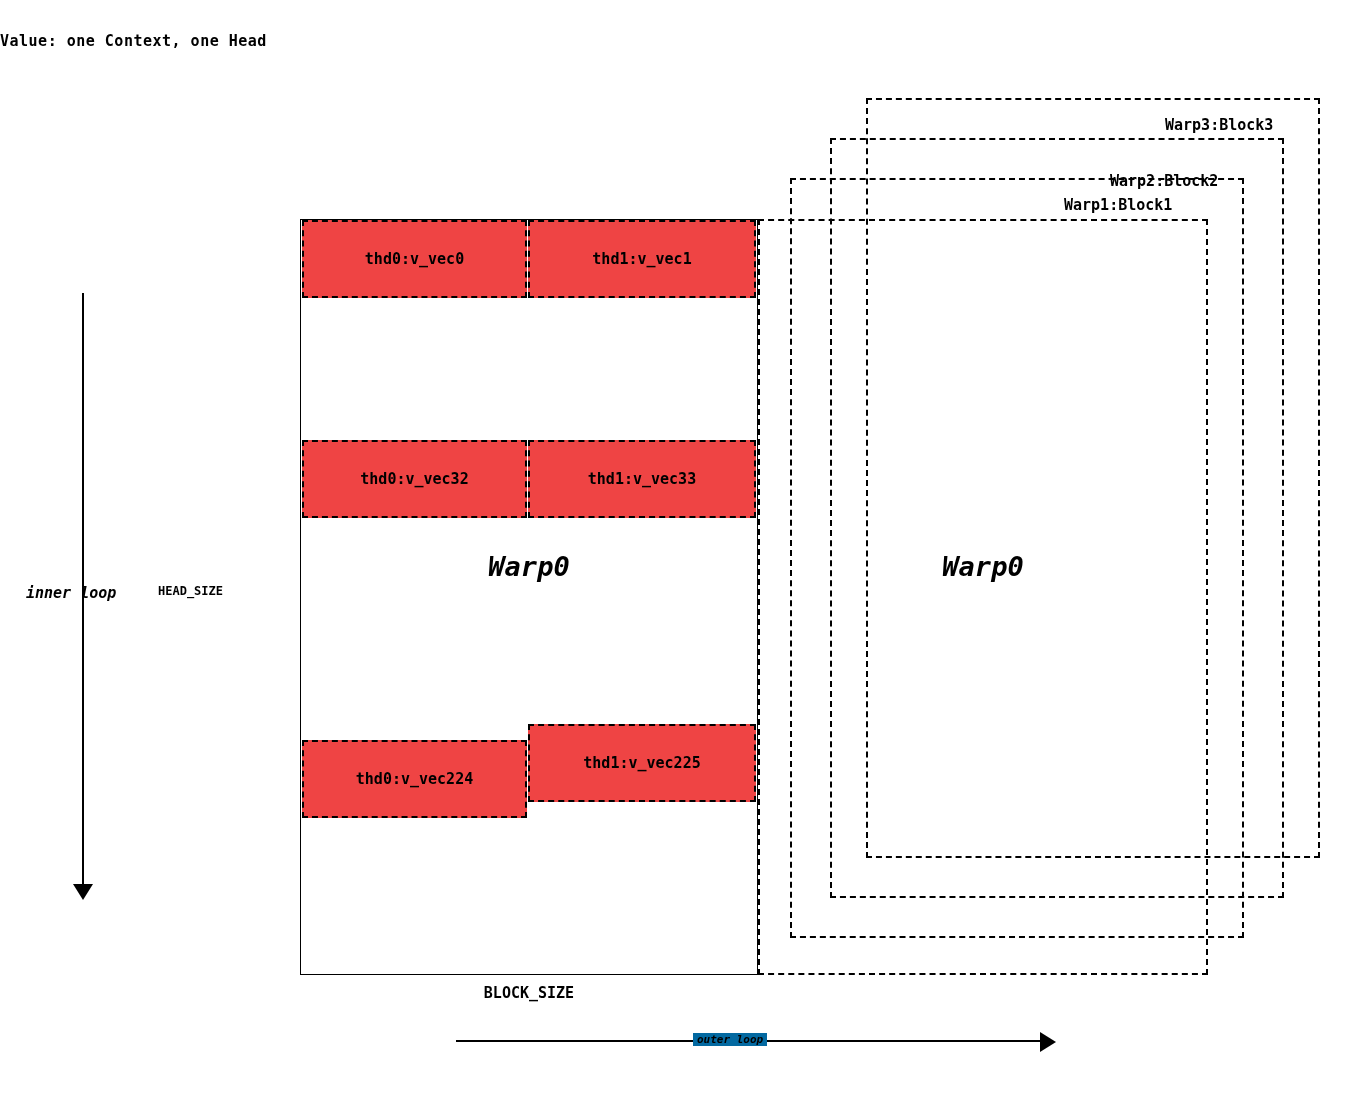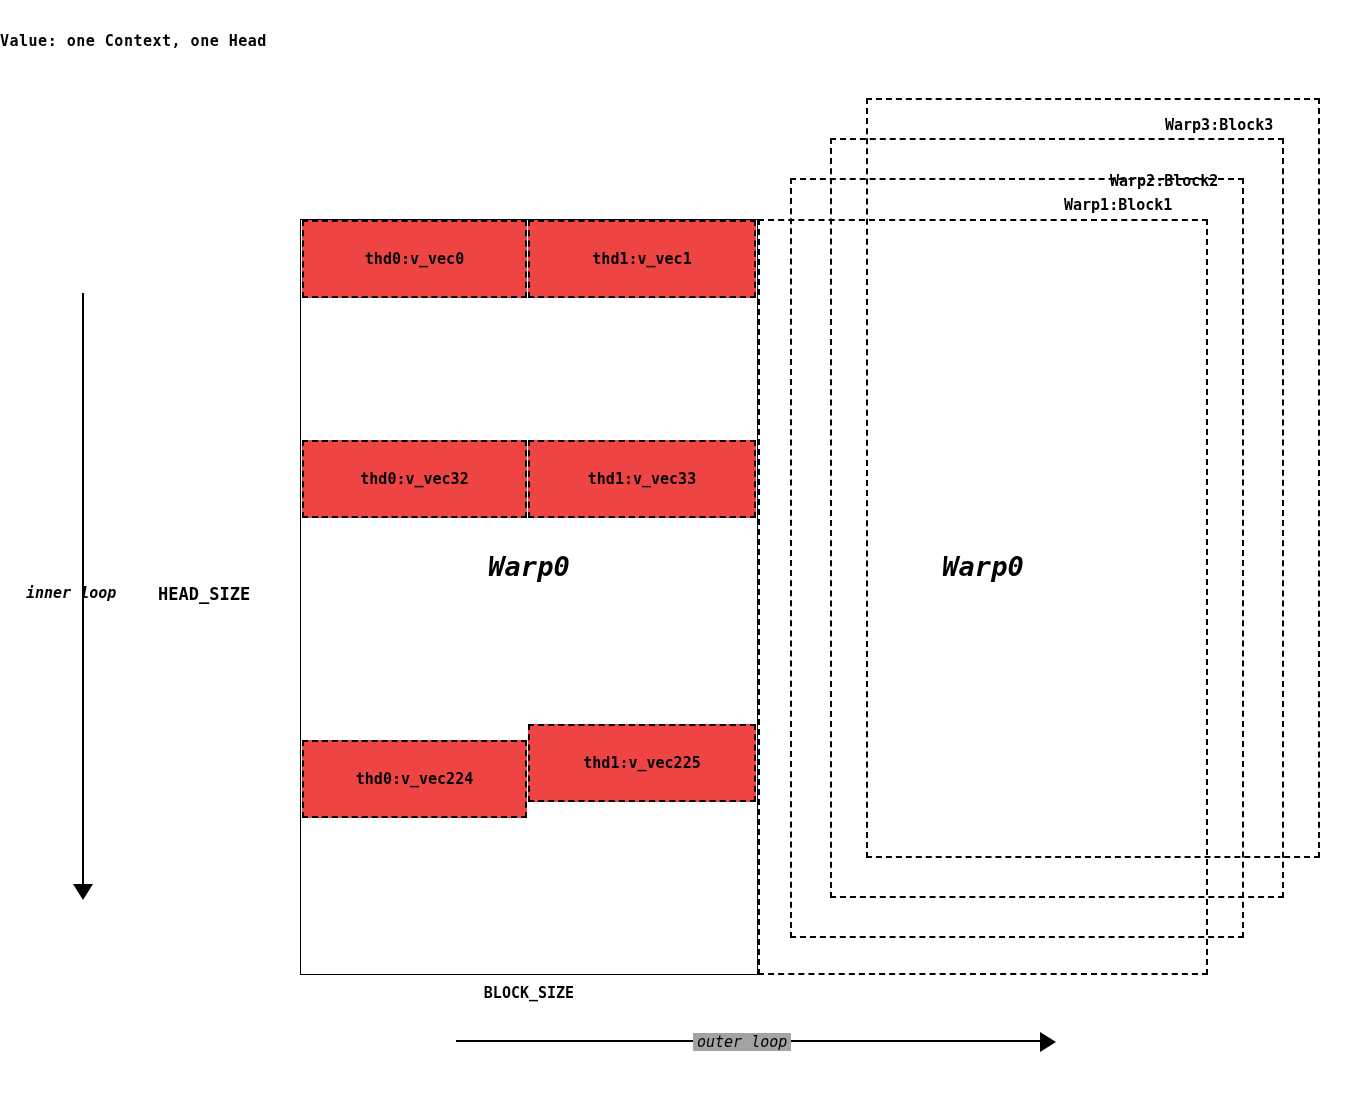--- a/index.html
+++ b/index.html
@@ -123,21 +123,21 @@
     top: 584px;
     font-size: 15px;
     font-weight: bold;
     font-style: italic;
     white-space: nowrap;
   }
   .head-size-label {
     position: absolute;
     left: 158px;
     top: 584px;
-    font-size: 17px;
+    font-size: 12px;
     font-weight: bold;
     white-space: nowrap;
   }
   .block-size-label {
     position: absolute;
     left: 300px;
     top: 984px;
     width: 458px;
     text-align: center;
     font-size: 15px;
@@ -157,24 +157,24 @@
     top: 1032px;
     width: 0; height: 0;
     border-top: 10px solid transparent;
     border-bottom: 10px solid transparent;
     border-left: 16px solid #000;
   }
   .outer-loop-label {
     position: absolute;
     left: 693px;
     top: 1033px;
-    font-size: 15px;
-    font-weight: normal;
-    font-style: italic;
-    background: #a3a3a3;
+    font-size: 11px;
+    font-weight: bold;
+    font-style: italic;
+    background: #0369a1;
     padding: 0 4px;
     white-space: nowrap;
   }
 </style>
 </head>
 <body>
 
 <div class="title">Value: one Context, one Head</div>
 
 <div id="stack-container">

